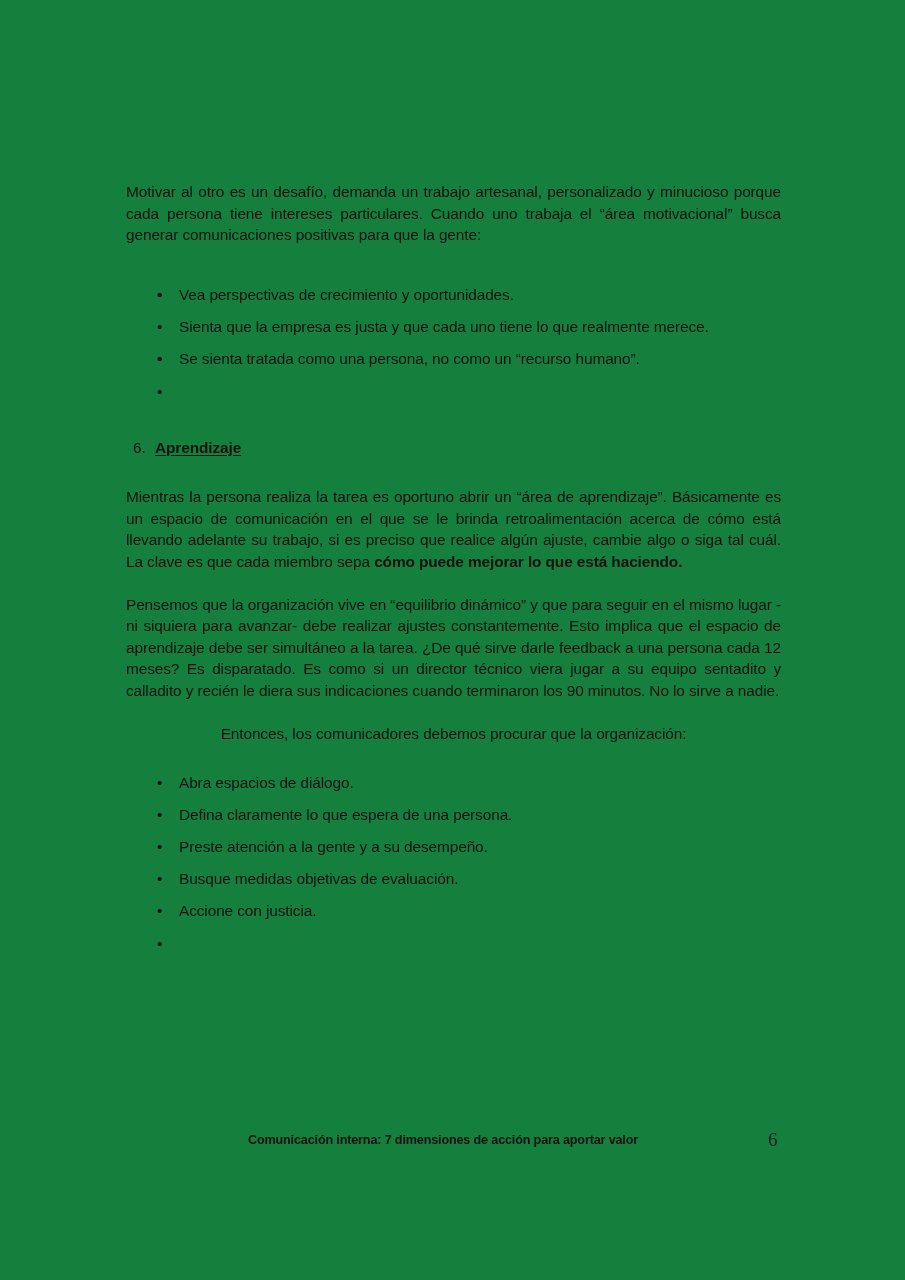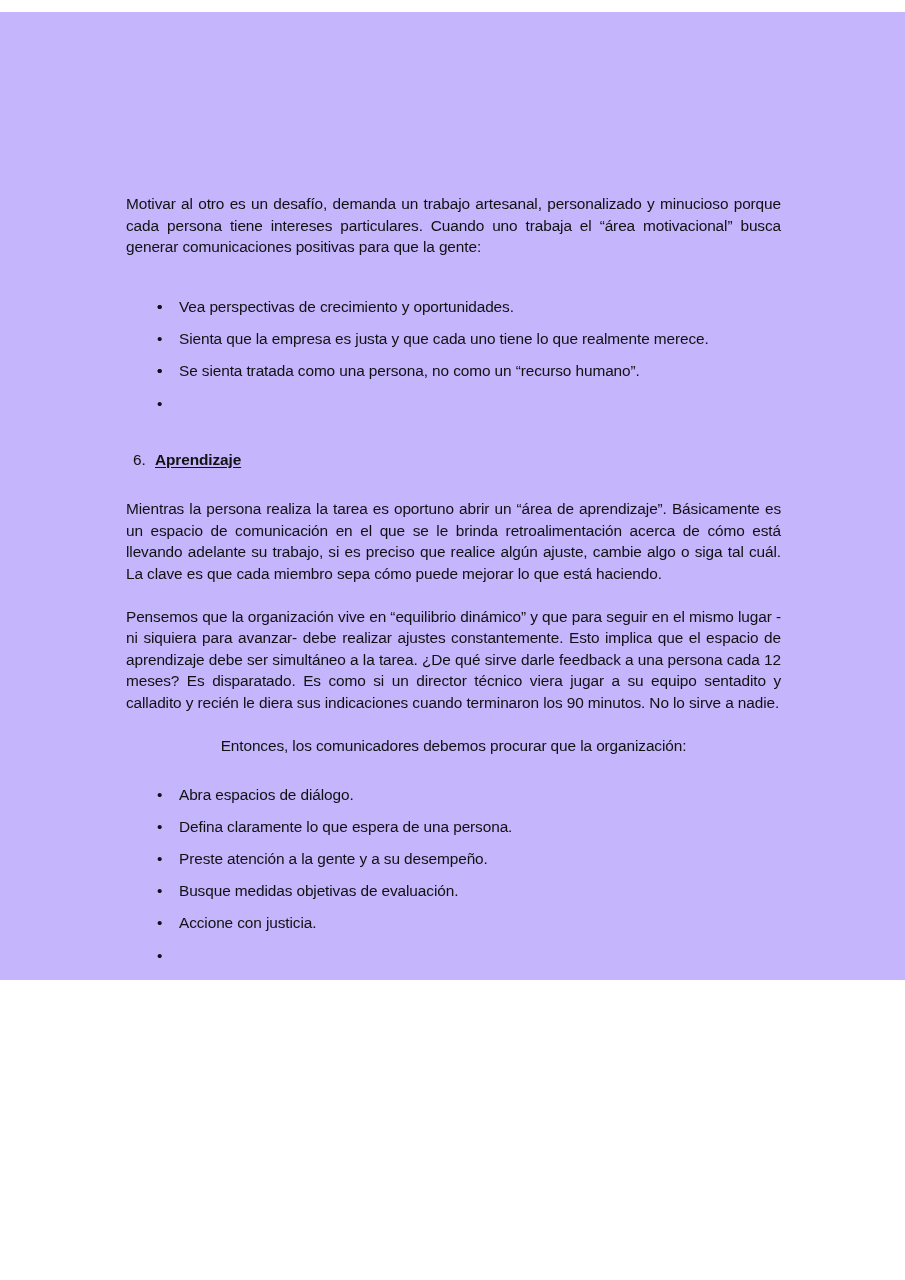--- a/index.html
+++ b/index.html
@@ -10,24 +10,24 @@
   body {
     width: 905px;
     height: 1280px;
     position: relative;
     font-family: "Liberation Sans", sans-serif;
     color: #000000;
     -webkit-font-smoothing: antialiased;
   }
   .page {
     position: absolute;
-    left: 0; top: 12px;
+    left: 0; top: 0;
     width: 905px;
-    height: 968px;
-    background: #c4b5fd;
+    height: 1280px;
+    background: #15803d;
     overflow: hidden;
   }
   .content {
     position: absolute;
     left: 126px;
     top: 181px;
     width: 655px;
   }
   p.body-par {
     margin: 0;
@@ -83,21 +83,21 @@
     position: absolute;
     left: 7px;
     top: 0;
   }
   .numbered-heading .heading-text {
     text-decoration: underline;
     text-underline-offset: 2px;
     font-weight: bold;
   }
 
-  .strong-run { font-weight: normal; }
+  .strong-run { font-weight: bold; }
 
   .footer {
     position: absolute;
     left: 0;
     top: 1133px;
     width: 905px;
     height: 30px;
   }
   .footer-title {
     position: absolute;
@@ -196,16 +196,17 @@
         <span>Accione con justicia.</span>
       </li>
       <li class="left-align">
         <span class="bullet-mark">•</span>
       </li>
     </ul>
 
   </div>
 
   <div class="footer">
+    <div class="footer-title">Comunicación interna: 7 dimensiones de acción para aportar valor</div>
     <div class="footer-page-number">6</div>
   </div>
 
 </div>
 
 </body></html>

